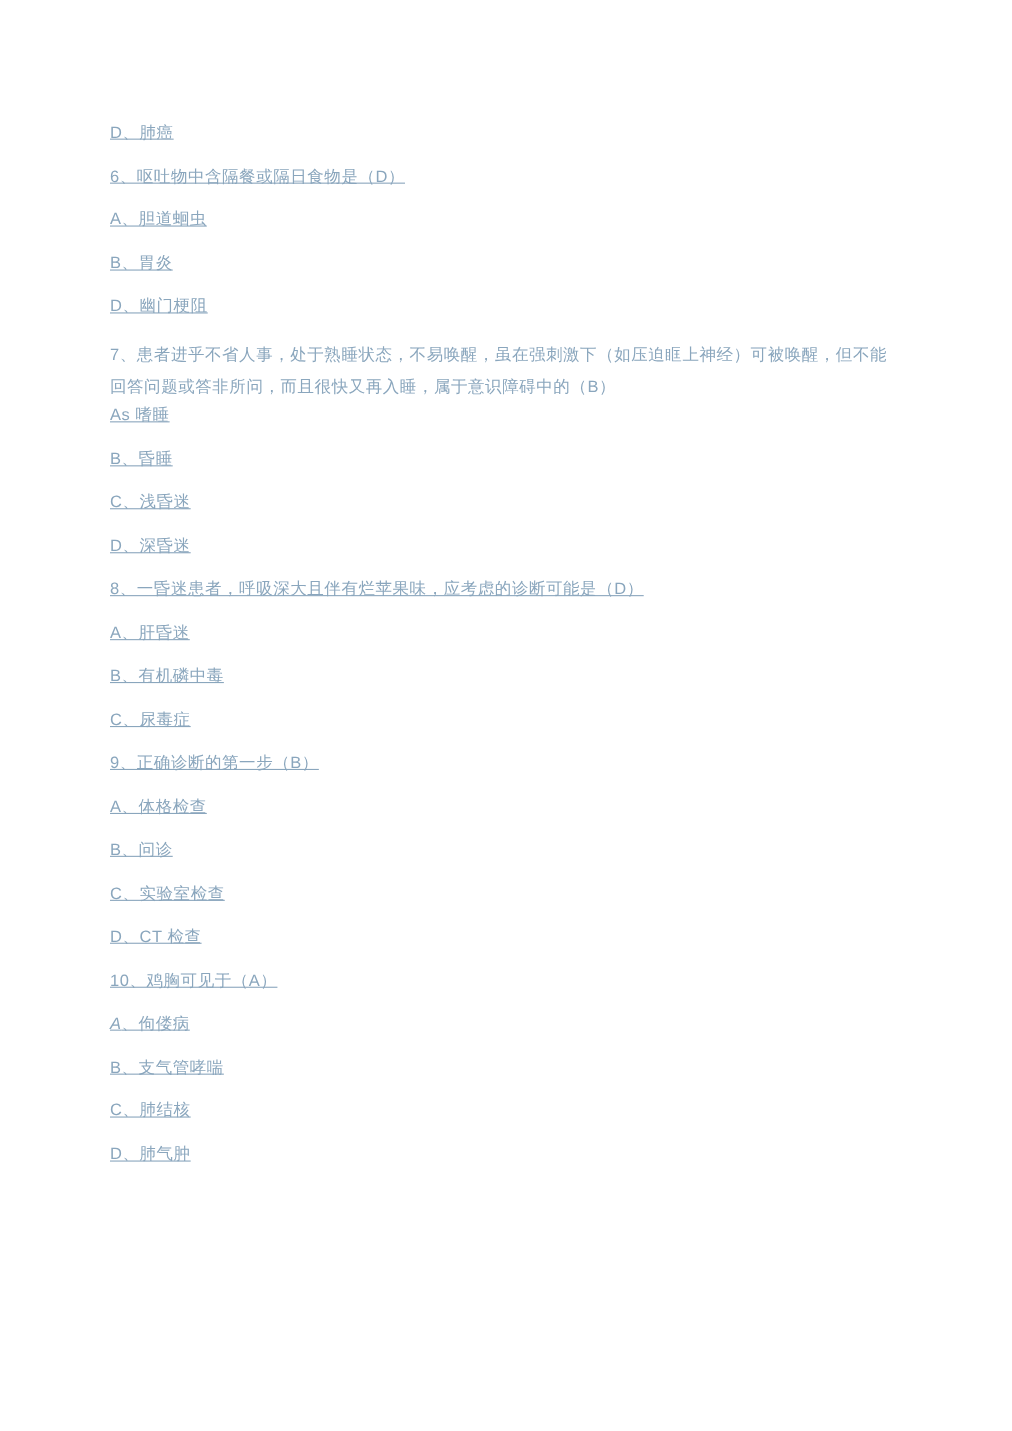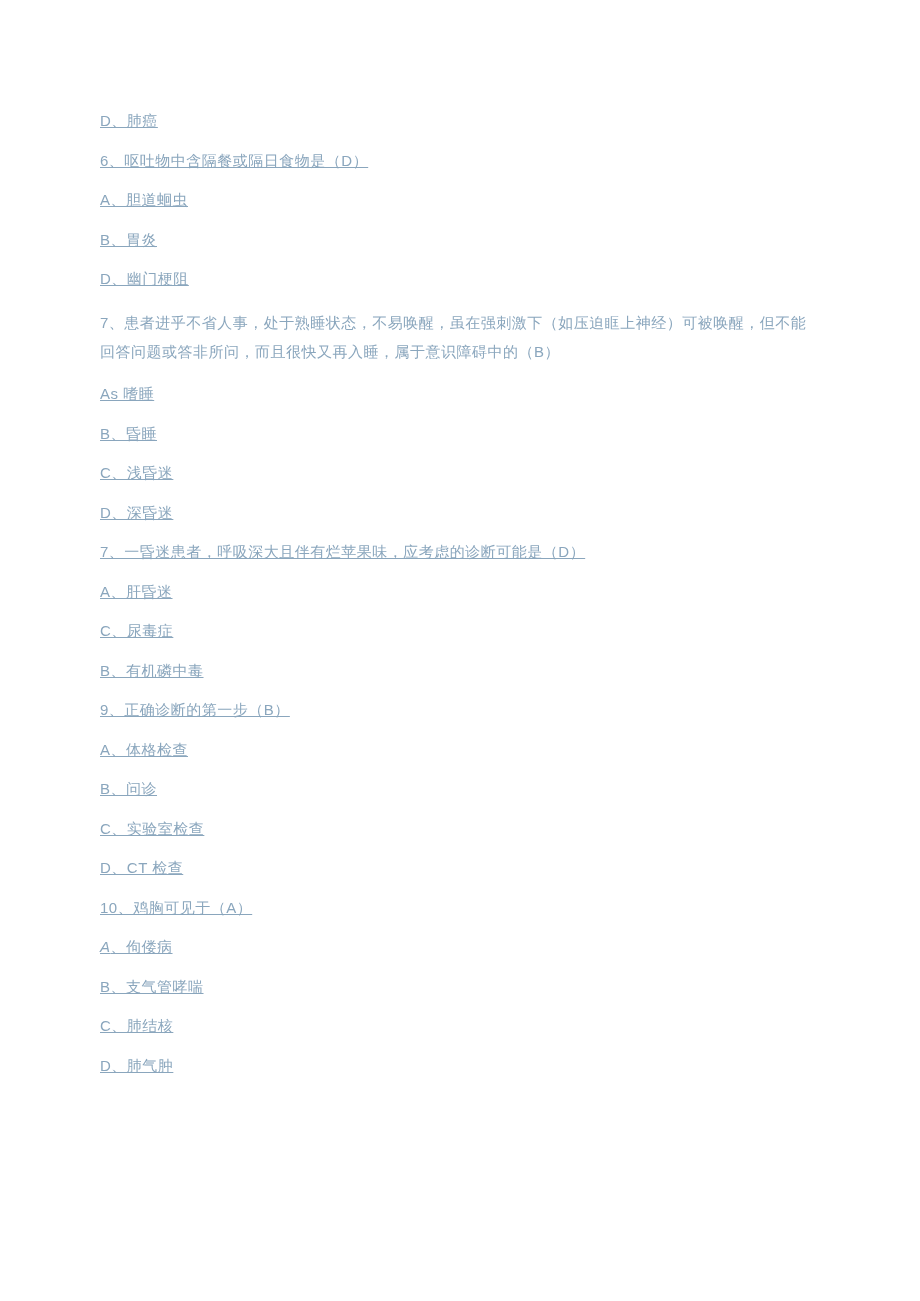--- a/index.html
+++ b/index.html
@@ -11,42 +11,42 @@
     letter-spacing: 0.5px;
     padding: 110px 100px 120px 100px;
   }
   .line {
     line-height: 1.5;
     margin-bottom: 17px;
     text-decoration: underline;
   }
   .q {
     line-height: 1.95;
-    margin-bottom: 17px;
+    margin-bottom: 1px;
   }
   .italic { font-style: italic; }
 </style>
 </head>
 <body>
 
 <div id="container">
     <div class="line">D、肺癌</div>
     <div class="line">6、呕吐物中含隔餐或隔日食物是（D）</div>
     <div class="line">A、胆道蛔虫</div>
     <div class="line">B、胃炎</div>
     <div class="line">D、幽门梗阻</div>
     <div class="q">7、患者进乎不省人事，处于熟睡状态，不易唤醒，虽在强刺激下（如压迫眶上神经）可被唤醒，但不能回答问题或答非所问，而且很快又再入睡，属于意识障碍中的（B）</div>
     <div class="line">As 嗜睡</div>
     <div class="line">B、昏睡</div>
     <div class="line">C、浅昏迷</div>
     <div class="line">D、深昏迷</div>
-    <div class="line">7、一昏迷患者，呼吸深大且伴有烂苹果味，应考虑的诊断可能是（D）</div>
+    <div class="line">8、一昏迷患者，呼吸深大且伴有烂苹果味，应考虑的诊断可能是（D）</div>
     <div class="line">A、肝昏迷</div>
+    <div class="line">B、有机磷中毒</div>
     <div class="line">C、尿毒症</div>
-    <div class="line">B、有机磷中毒</div>
     <div class="line">9、正确诊断的第一步（B）</div>
     <div class="line">A、体格检查</div>
     <div class="line">B、问诊</div>
     <div class="line">C、实验室检查</div>
     <div class="line">D、CT 检查</div>
     <div class="line">10、鸡胸可见于（A）</div>
     <div class="line"><span class="italic">A</span><span>、佝偻病</span></div>
     <div class="line">B、支气管哮喘</div>
     <div class="line">C、肺结核</div>
     <div class="line">D、肺气肿</div>

